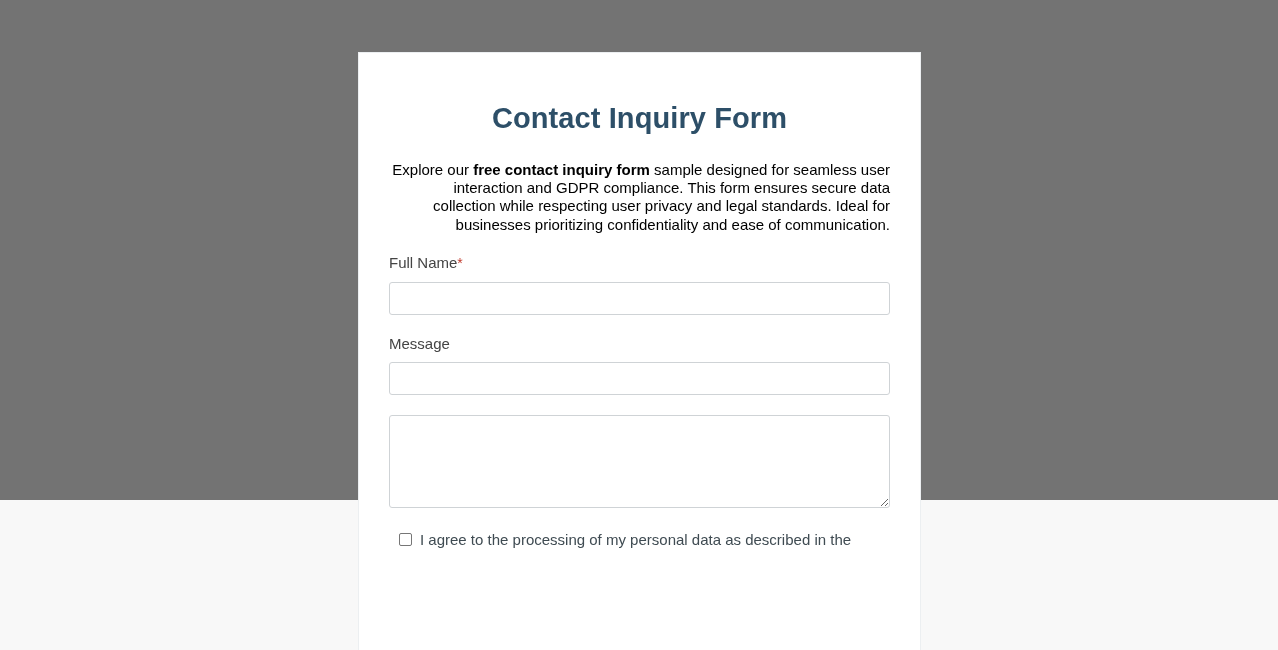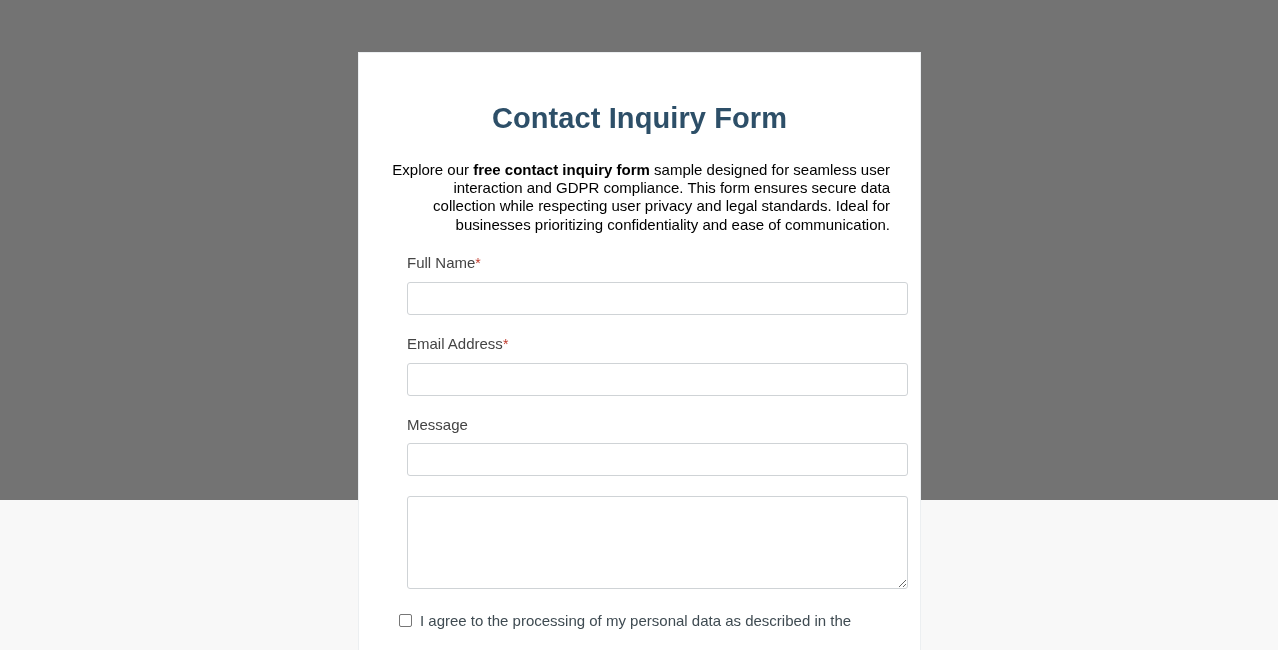--- a/index.html
+++ b/index.html
@@ -41,21 +41,21 @@
   }
   .form-desc {
     margin: 0;
     padding-top: 26px;
     font-size: 15px;
     line-height: 18.2px;
     color: #000000;
     text-align: right;
   }
   .form-desc b { font-weight: bold; }
-  .field { padding-top: 20px; margin-left: 18px; }
+  .field { padding-top: 20px; }
   .field-label {
     display: block;
     font-size: 15px;
     line-height: 17px;
     color: #444444;
     margin-bottom: 10px;
   }
   .req {
     color: #c0392b;
     font-size: 14px;
@@ -125,26 +125,20 @@
       <span>Explore our </span><b>free contact inquiry form</b><span> sample designed for seamless user interaction and GDPR compliance. This form ensures secure data collection while respecting user privacy and legal standards. Ideal for businesses prioritizing confidentiality and ease of communication.</span>
     </p>
 
     <div class="field">
       <label class="field-label">
         <span>Full Name</span><span class="req">*</span>
       </label>
       <input class="text-input" type="text" placeholder="" style="">
     </div>
 
-    <div class="field">
-      <label class="field-label">
-        <span>Email Address</span><span class="req">*</span>
-      </label>
-      <input class="text-input" type="text" placeholder="" style="">
-    </div>
 
     <div class="field">
       <label class="field-label">
         <span>Message</span>
       </label>
       <input class="text-input" type="text" placeholder="" style="">
     </div>
 
     <div class="field">
       <textarea class="textarea-input" placeholder="" style=""></textarea>

